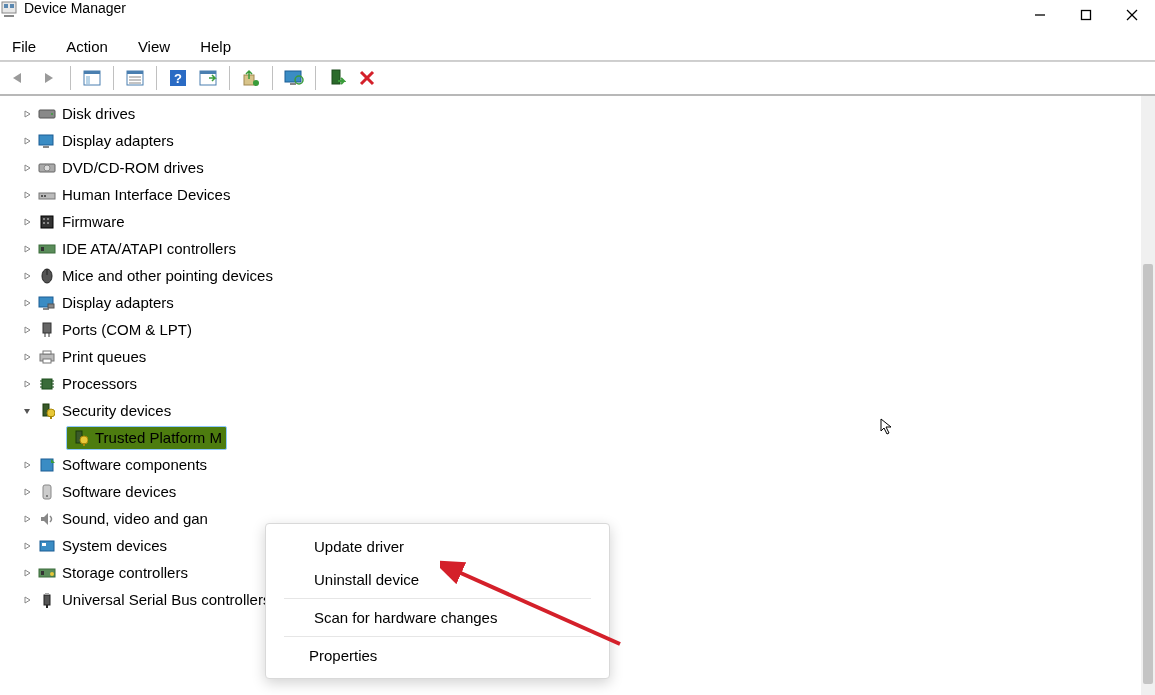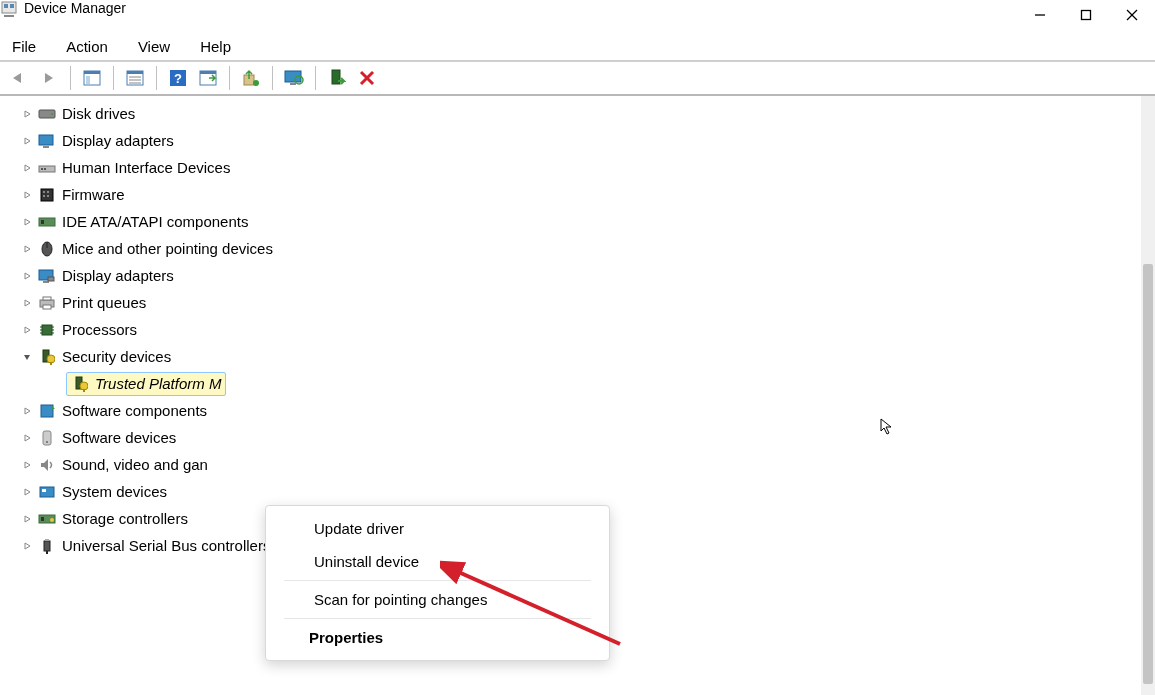--- a/index.html
+++ b/index.html
@@ -88,48 +88,47 @@
     font-size: 10px;
   }
   .tree-icon {
     width: 22px; height: 18px;
     display: inline-flex; align-items: center; justify-content: center;
     margin-right: 4px;
   }
   .tree-label {}
   .child-row { padding-left: 30px; }
   .selected {
-    background: #fef9c3;
+    background: #4d7c0f;
     border: 1px solid #8cc8ff;
     border-radius: 2px;
-    font-style: italic;
   }
   .selected .tree-label { padding-right: 4px; }
   
   .context-menu {
     position: absolute;
     left: 265px;
-    top: 505px;
+    top: 523px;
     width: 345px;
     background: #fff;
     border: 1px solid #d9d9d9;
     border-radius: 4px;
     box-shadow: 0 4px 14px rgba(0,0,0,0.18);
     padding: 6px 0;
     font-size: 15px;
   }
   .cm-item {
     padding: 8px 28px 8px 48px;
   }
   .cm-sep {
     height: 1px;
     background: #e6e6e6;
     margin: 2px 18px;
   }
-  .cm-bold { font-weight: 700; padding-left: 43px; }
+  .cm-bold { font-weight: 400; padding-left: 43px; }
   
   .anno-arrow {
     position: absolute;
     left: 440px;
     top: 556px;
     pointer-events: none;
   }
   
   .cursor {
     position: absolute;
@@ -297,20 +296,34 @@
         <span class="tree-label">Display adapters</span>
       </div>
       <div class="tree-row">
         <span class="tree-expander">
           <svg width="10" height="10">
             <path d="M3 2 L8 5 L3 8 Z" fill="none" stroke="#888"></path>
           </svg>
         </span>
         <span class="tree-icon">
           <svg width="18" height="14">
+            <rect x="1" y="3" width="16" height="8" rx="1" fill="#aaa" stroke="#666"></rect>
+            <circle cx="9" cy="7" r="3" fill="#ddd" stroke="#888"></circle>
+          </svg>
+        </span>
+        <span class="tree-label">DVD/CD-ROM drives</span>
+      </div>
+      <div class="tree-row">
+        <span class="tree-expander">
+          <svg width="10" height="10">
+            <path d="M3 2 L8 5 L3 8 Z" fill="none" stroke="#888"></path>
+          </svg>
+        </span>
+        <span class="tree-icon">
+          <svg width="18" height="14">
             <rect x="1" y="5" width="16" height="6" fill="#bbb" stroke="#777"></rect>
             <rect x="3" y="7" width="2" height="2" fill="#555"></rect>
             <rect x="6" y="7" width="2" height="2" fill="#555"></rect>
           </svg>
         </span>
         <span class="tree-label">Human Interface Devices</span>
       </div>
       <div class="tree-row">
         <span class="tree-expander">
           <svg width="10" height="10">
@@ -333,21 +346,21 @@
           <svg width="10" height="10">
             <path d="M3 2 L8 5 L3 8 Z" fill="none" stroke="#888"></path>
           </svg>
         </span>
         <span class="tree-icon">
           <svg width="18" height="14">
             <rect x="1" y="3" width="16" height="8" fill="#5a8c5a" stroke="#3a6c3a"></rect>
             <rect x="3" y="5" width="3" height="4" fill="#333"></rect>
           </svg>
         </span>
-        <span class="tree-label">IDE ATA/ATAPI components</span>
+        <span class="tree-label">IDE ATA/ATAPI controllers</span>
       </div>
       <div class="tree-row">
         <span class="tree-expander">
           <svg width="10" height="10">
             <path d="M3 2 L8 5 L3 8 Z" fill="none" stroke="#888"></path>
           </svg>
         </span>
         <span class="tree-icon">
           <svg width="12" height="16">
             <ellipse cx="6" cy="8" rx="5" ry="7" fill="#555" stroke="#222"></ellipse>
@@ -363,20 +376,35 @@
           </svg>
         </span>
         <span class="tree-icon">
           <svg width="18" height="14">
             <rect x="1" y="1" width="14" height="10" fill="#3a8cc4" stroke="#1a5c94"></rect>
             <rect x="5" y="12" width="6" height="2" fill="#888"></rect>
             <rect x="10" y="8" width="6" height="4" fill="#888" stroke="#555"></rect>
           </svg>
         </span>
         <span class="tree-label">Display adapters</span>
+      </div>
+      <div class="tree-row">
+        <span class="tree-expander">
+          <svg width="10" height="10">
+            <path d="M3 2 L8 5 L3 8 Z" fill="none" stroke="#888"></path>
+          </svg>
+        </span>
+        <span class="tree-icon">
+          <svg width="14" height="16">
+            <rect x="3" y="1" width="8" height="10" fill="#666" stroke="#333"></rect>
+            <line x1="5" y1="11" x2="5" y2="15" stroke="#333"></line>
+            <line x1="9" y1="11" x2="9" y2="15" stroke="#333"></line>
+          </svg>
+        </span>
+        <span class="tree-label">Ports (COM &amp; LPT)</span>
       </div>
       <div class="tree-row">
         <span class="tree-expander">
           <svg width="10" height="10">
             <path d="M3 2 L8 5 L3 8 Z" fill="none" stroke="#888"></path>
           </svg>
         </span>
         <span class="tree-icon">
           <svg width="18" height="14">
             <rect x="2" y="4" width="14" height="7" fill="#bbb" stroke="#777"></rect>
@@ -522,21 +550,21 @@
     </div>
   <div class="scrollbar">
     <div class="scrollbar-thumb"></div>
   </div>
 </div>
 
 <div class="context-menu" id="context-menu">
     <div class="cm-item">Update driver</div>
     <div class="cm-item">Uninstall device</div>
     <div class="cm-sep"></div>
-    <div class="cm-item">Scan for pointing changes</div>
+    <div class="cm-item">Scan for hardware changes</div>
     <div class="cm-sep"></div>
     <div class="cm-item cm-bold">Properties</div>
   </div>
 
 <svg class="anno-arrow" width="190" height="100">
   <defs>
     <marker id="ah" markerWidth="10" markerHeight="10" refX="2" refY="3" orient="auto">
       <path d="M0,0 L0,6 L8,3 z" fill="#d4202a"></path>
     </marker>
   </defs>

